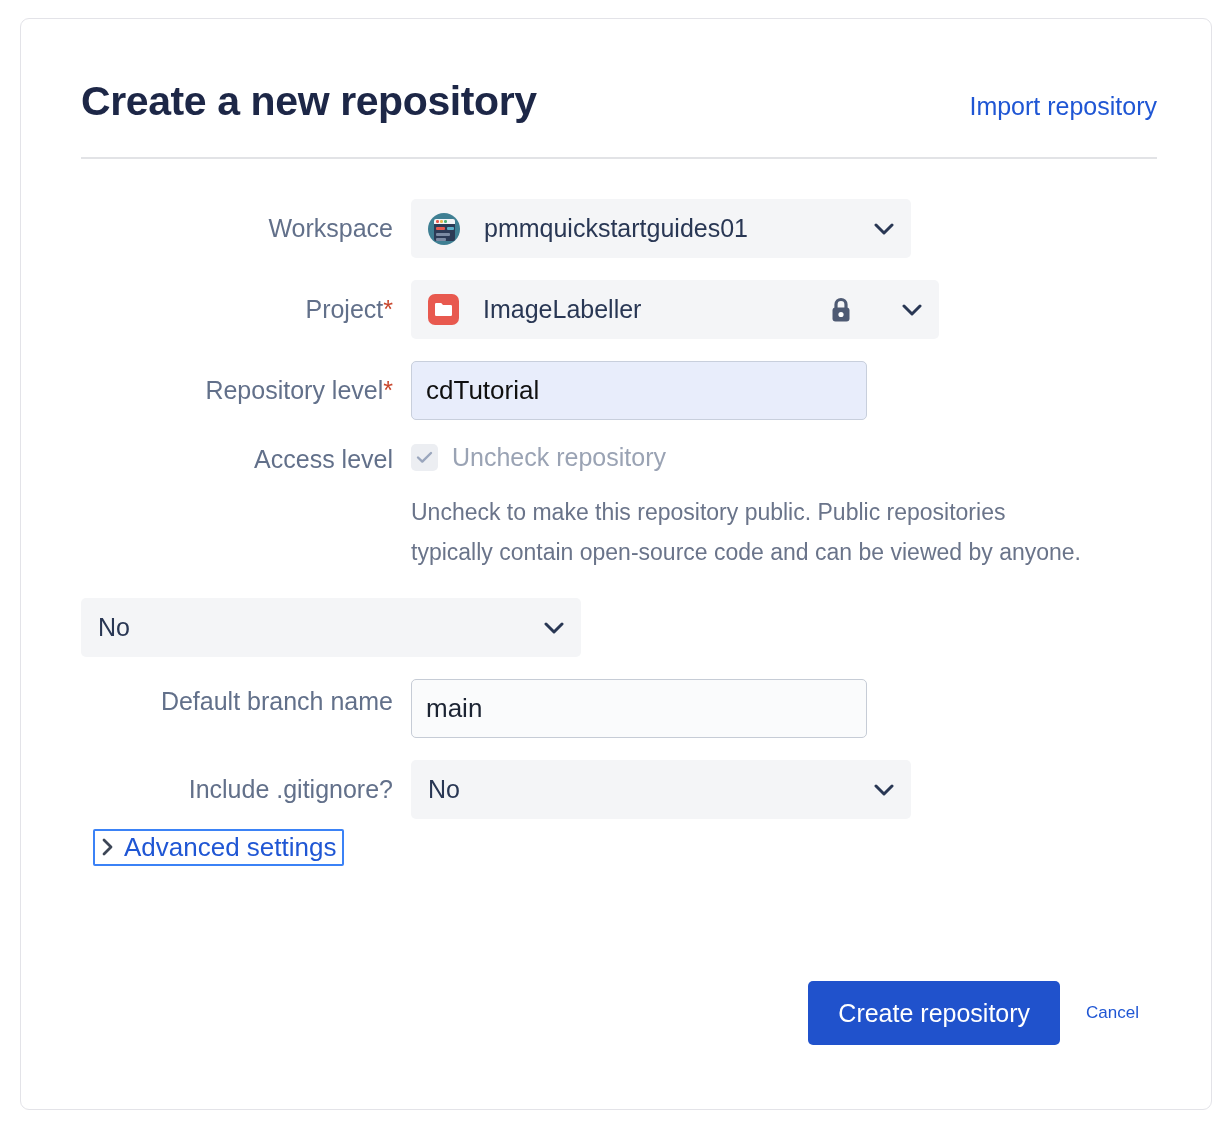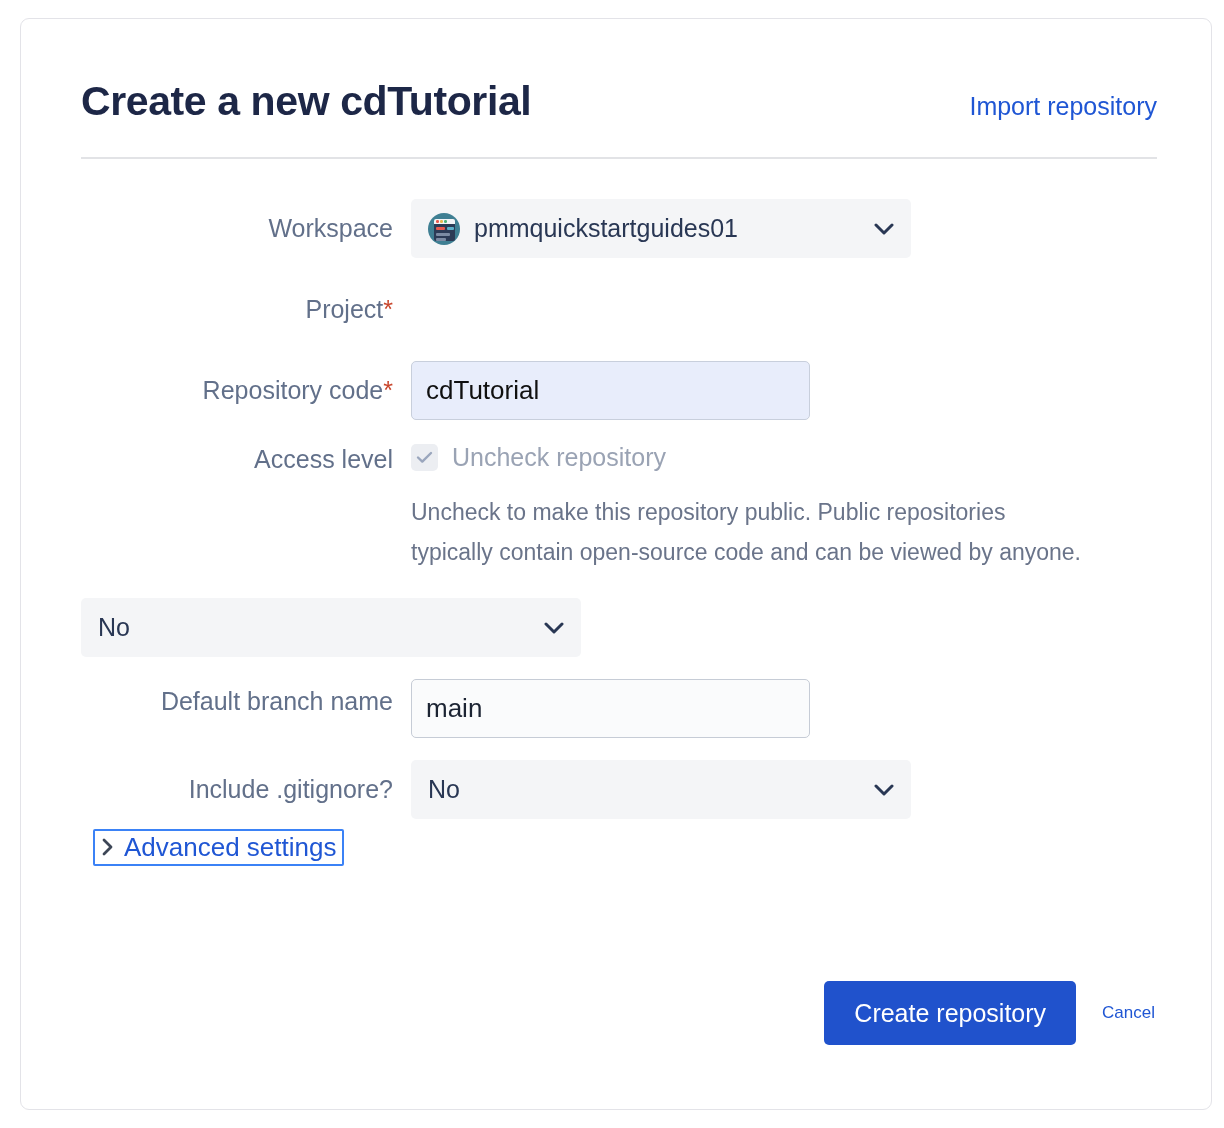--- a/index.html
+++ b/index.html
@@ -107,20 +107,21 @@
     width: 500px;
     height: 59px;
     box-sizing: border-box;
     background: #f4f5f7;
     border: 1px solid transparent;
     border-radius: 5px;
     display: flex;
     align-items: center;
     padding: 0 16px;
     cursor: pointer;
+    gap: 10px;
   }
   .select .value {
     font-size: 25px;
     color: #293754;
     white-space: nowrap;
     overflow: hidden;
     text-overflow: ellipsis;
   }
   .select .spacer { flex: 1 1 auto; }
 
@@ -203,21 +204,21 @@
   .lock {
     width: 26px;
     height: 28px;
     flex: 0 0 auto;
     margin-right: 28px;
   }
   .lock svg { display: block; }
 
   
   .text-input {
-    width: 399px;
+    width: 456px;
     height: 59px;
     box-sizing: border-box;
     border-radius: 5px;
     font-family: "Liberation Sans", sans-serif;
     font-size: 26px;
     padding: 0 14px;
     outline: none;
   }
   .text-input.highlight {
     background: #e8edfb;
@@ -281,21 +282,21 @@
   .advanced .chevron-right svg { display: block; }
   .advanced .adv-label {
     font-size: 26px;
     color: #1f56d4;
     line-height: 1;
   }
 
   
   .actions {
     position: absolute;
-    right: 56px;
+    right: 72px;
     top: 962px;
     display: flex;
     align-items: center;
     gap: 26px;
   }
   .btn-primary {
     background: #2052cc;
     color: #ffffff;
     font-family: "Liberation Sans", sans-serif;
     font-size: 25px;
@@ -315,21 +316,21 @@
     padding: 0;
   }
 </style>
 </head>
 <body>
 
 <div class="page">
   <div class="card">
 
     <div class="card-header">
-      <h1 class="page-title">Create a new cdTutorial</h1>
+      <h1 class="page-title">Create a new repository</h1>
       <a class="import-link" href="#">Import repository</a>
     </div>
 
     <div class="divider"></div>
 
     <div class="form">
 
       <div class="row" style="margin-bottom:22px;">
         <div class="label-col" style="line-height:59px;">
           <span>Workspace</span>
@@ -355,25 +356,48 @@
                 </svg>
             </span>
           </div>
         </div>
       </div>
 
       <div class="row" style="margin-bottom:22px;">
         <div class="label-col" style="line-height:59px;">
           <span>Project</span><span class="req">*</span>
         </div>
+        <div class="field-col">
+          <div class="select" style="width:528px;">
+            <span class="avatar-proj">
+              <svg width="19" height="15" viewBox="0 0 19 15">
+                <path d="M1 2.2 A1.2 1.2 0 0 1 2.2 1 H7.2 L9 3.1 H16.8 A1.2 1.2 0 0 1 18 4.3 V12.8 A1.2 1.2 0 0 1 16.8 14 H2.2 A1.2 1.2 0 0 1 1 12.8 Z" fill="#ffffff"></path>
+              </svg>
+            </span>
+            <span class="value">ImageLabeller</span>
+            <span class="spacer"></span>
+            <span class="lock">
+              <svg width="26" height="28" viewBox="0 0 26 28">
+                <path d="M8 12 V8.5 A5 5 0 0 1 18 8.5 V12" stroke="#4e5a73" stroke-width="3.2" fill="none" stroke-linecap="round"></path>
+                <rect x="4.5" y="11.5" width="17" height="14" rx="3" fill="#4e5a73"></rect>
+                <circle cx="13" cy="18.5" r="2.6" fill="#ffffff"></circle>
+              </svg>
+            </span>
+            <span class="chev">
+              <svg width="20" height="12" viewBox="0 0 20 12">
+                  <path d="M2 2 L10 10 L18 2" stroke="#293754" stroke-width="3" fill="none" stroke-linecap="round" stroke-linejoin="round"></path>
+                </svg>
+            </span>
+          </div>
+        </div>
       </div>
 
       <div class="row" style="margin-bottom:20px;">
         <div class="label-col" style="line-height:59px;">
-          <span>Repository code</span><span class="req">*</span>
+          <span>Repository level</span><span class="req">*</span>
         </div>
         <div class="field-col">
           <input class="text-input highlight" type="text" value="cdTutorial" style="">
         </div>
       </div>
 
       <div class="row" style="margin-bottom:26px;">
         <div class="label-col" style="line-height:34px; padding-top:2px;">
           <span>Access level</span>
         </div>

